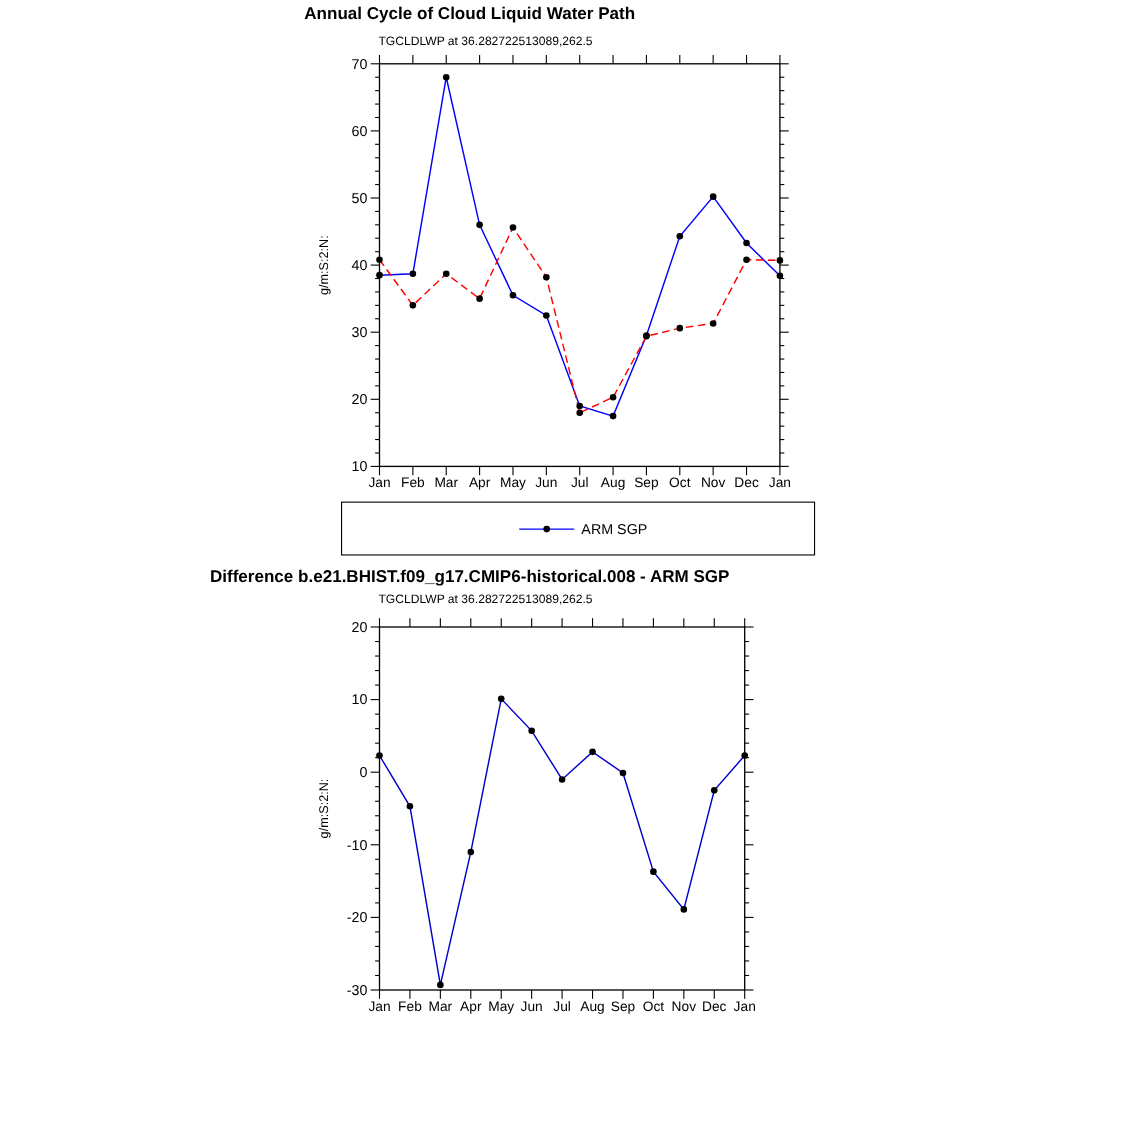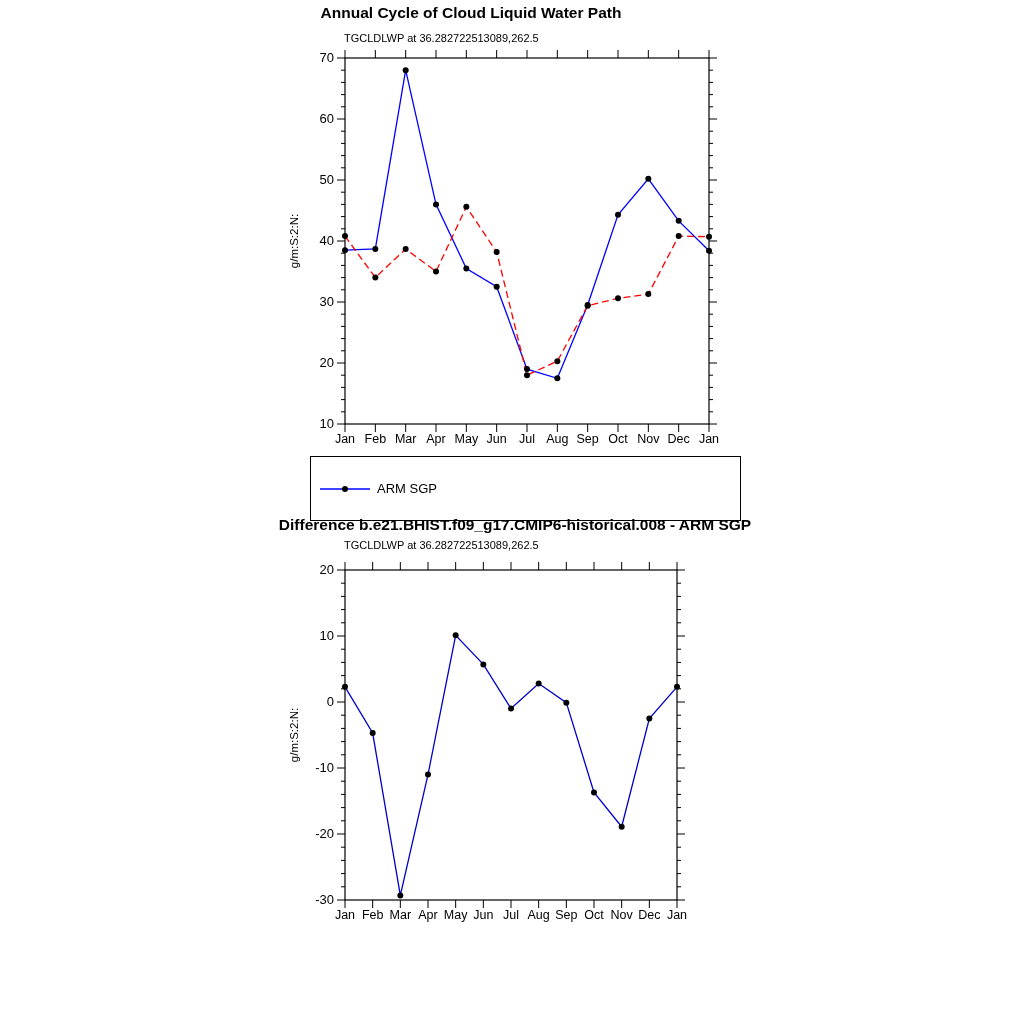--- a/index.html
+++ b/index.html
@@ -1,24 +1,24 @@
 <!DOCTYPE html>
 <html><head>
 <meta charset="utf-8">
 <style>
   html,body{margin:0;padding:0;background:#ffffff;}
   .page{position:relative;width:1024px;height:1024px;background:#fff;overflow:hidden;
         font-family:"Liberation Sans","DejaVu Sans",sans-serif;color:#000;}
   .chart-title{position:absolute;left:0;width:854px;text-align:center;
-               font-weight:bold;font-size:15.5px;color:#000;padding-left:44px;}
+               font-weight:bold;font-size:15.5px;color:#000;}
   .chart-subtitle{position:absolute;font-size:11px;color:#000;}
   #plots{position:absolute;left:0;top:0;}
   #plots text{font-family:"Liberation Sans","DejaVu Sans",sans-serif;fill:#000;}
-  .legend{position:absolute;left:310px;top:456px;width:431px;height:65px;
-          border:1px solid #000;display:flex;flex-direction:column;justify-content:center;
+  .legend{position:absolute;left:310px;top:456px;width:431px;height:49px;
+          border:1px solid #000;display:flex;flex-direction:row;justify-content:center;
           gap:3px;padding-left:8px;box-sizing:border-box;background:#fff;}
   .legend-row{display:flex;align-items:center;gap:6px;font-size:13px;color:#000;white-space:nowrap;}
   .legend-sample{display:inline-block;width:52px;height:14px;line-height:0;}
 </style>
 </head>
 <body>
 
 <div class="page">
 
   <div class="chart-title" style="top:4px;">Annual Cycle of Cloud Liquid Water Path</div>
@@ -282,17 +282,17 @@
   <div class="legend">
     <div class="legend-row">
       <span class="legend-sample"><svg width="52" height="14">
             <line x1="1" y1="7" x2="51" y2="7" stroke="#0000ff" stroke-width="1.3"></line>
             <circle cx="26" cy="7" r="3" fill="#000000"></circle>
           </svg></span>
       <span>ARM SGP</span>
     </div>
   </div>
 
-  <div class="chart-title" style="top:516px;margin-left:44px;">Difference b.e21.BHIST.f09_g17.CMIP6-historical.008 - ARM SGP</div>
+  <div class="chart-title" style="top:516px;">Difference b.e21.BHIST.f09_g17.CMIP6-historical.008 - ARM SGP</div>
 
   <div class="chart-subtitle" style="left:344px;top:539px;">TGCLDLWP at 36.282722513089,262.5</div>
 
 </div>
 
 </body></html>

